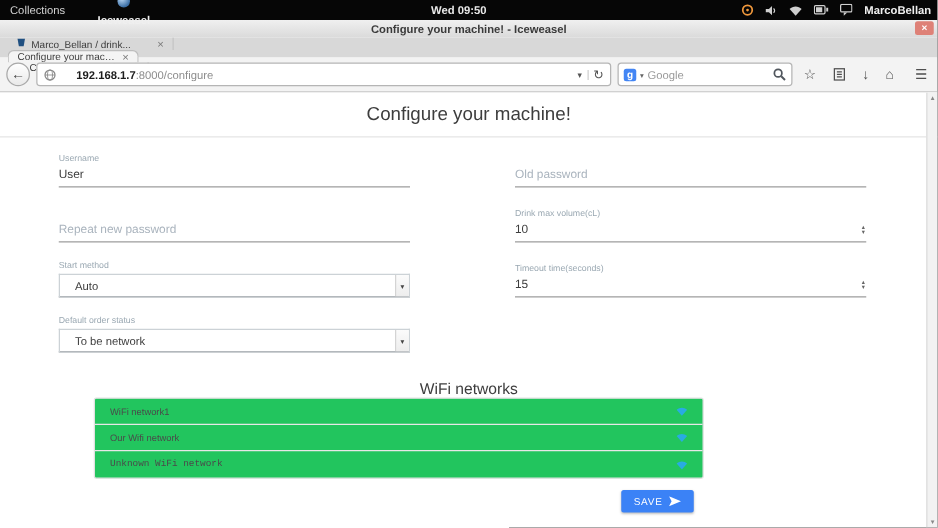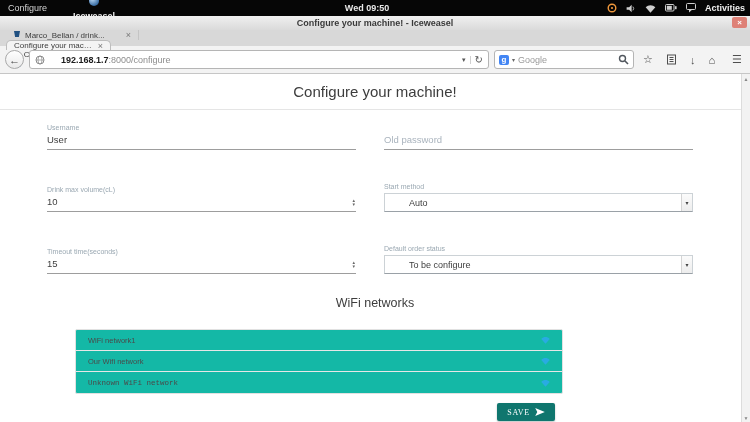--- a/index.html
+++ b/index.html
@@ -51,49 +51,49 @@
 
   
   .content { position:relative; height:348px; background:#fff; }
   .scrollbar { position:absolute; top:0; right:0; bottom:0; width:9px; background:#f2f2f2; border-left:1px solid #dcdcdc; }
   .sb-btn { height:9px; display:flex; align-items:center; justify-content:center; font-size:5px; color:#888; cursor:pointer; }
   .sb-bottom { position:absolute; bottom:0; left:0; right:0; }
 
   .page-heading { padding-top:9px; text-align:center; font-size:15px; color:#3d3d3d; }
   .hr { border-top:1px solid #e5e5e5; margin-top:9px; }
 
-  .form-grid { margin:6px 57px 0 47px; display:grid; grid-template-columns:1fr 1fr; column-gap:84px; row-gap:10px;gap:28px; }
+  .form-grid { margin:6px 57px 0 47px; display:grid; grid-template-columns:1fr 1fr; column-gap:84px; row-gap:10px; }
   .field { height:34px; display:flex; flex-direction:column; justify-content:flex-end; border-bottom:1px solid #9d9d9d; position:relative; padding-bottom:2px; }
   .flabel { font-size:7px; color:#9aa8b2; }
   .finput { border:none; outline:none; background:none; font-size:9.5px; color:#3e3e3e; padding:3px 0 2px; width:100%; font-family:"Liberation Sans",sans-serif; }
   .finput::placeholder { color:#a9b3bd; }
   .finput::-webkit-inner-spin-button, .finput::-webkit-outer-spin-button { -webkit-appearance:none; }
   .spin { position:absolute; right:1px; bottom:5px; display:flex; flex-direction:column; align-items:center; line-height:4px; font-size:5px; color:#666; cursor:pointer; }
   .selwrap { height:34px; display:flex; flex-direction:column; justify-content:flex-end; }
   .selwrap .flabel { margin-bottom:3px; }
-  .select { height:19px; border:1px solid #ccd2d6; border-bottom-color:#9aa1a7; background:#fff; display:flex; align-items:center; font-size:9px; color:#3e3e3e; padding-left:24px; position:relative; cursor:pointer; }
+  .select { height:19px; border:1px solid #ccd2d6; border-bottom-color:#9aa1a7; background:#fff; display:flex; align-items:center; font-size:9px; color:#3e3e3e; padding-left:12px; position:relative; cursor:pointer; }
   .selbtn { position:absolute; right:0; top:0; bottom:0; width:11px; border-left:1px solid #d4d4d4; background:linear-gradient(#fbfbfb,#ededed); display:flex; align-items:center; justify-content:center; font-size:6px; color:#444; }
 
   .wifi-heading { margin-top:22px; text-align:center; font-size:12.5px; color:#3d3d3d; }
-  .wifi-list { margin:19px 0 0 75px; width:488px; border:1px solid #e1e1e1; border-radius:2px; background:#14b8a6; }
+  .wifi-list { margin:0 0 0 75px; width:488px; border:1px solid #e1e1e1; border-radius:2px; background:#22c55e; }
   .wifi-row { height:21px; display:flex; align-items:center; padding:0 12px; font-size:7.5px; color:#4a4a4a; border-bottom:1px solid #e7e7e7; cursor:pointer; }
   .wifi-row:last-child { border-bottom:none;font-family:Liberation Mono, monospace; }
   .wifi-row .wicon { margin-left:auto; display:flex; }
 
   .save-row { margin-top:9px; padding-left:497px; }
-  .save-btn { width:58px; height:18px; background:#0f766e; border:none; border-radius:2px; color:#fff; font-size:8px; letter-spacing:0.6px; display:flex; align-items:center; justify-content:center; gap:5px; cursor:pointer; box-shadow:0 1px 2px rgba(0,0,0,0.25); font-family:Liberation Serif, serif; }
+  .save-btn { width:58px; height:18px; background:#3b82f6; border:none; border-radius:2px; color:#fff; font-size:8px; letter-spacing:0.6px; display:flex; align-items:center; justify-content:center; gap:5px; cursor:pointer; box-shadow:0 1px 2px rgba(0,0,0,0.25); font-family:Liberation Sans, sans-serif; }
 </style>
 </head>
 <body>
 
 <div class="screen">
 
   <div class="gnome-bar">
     <div class="gb-left">
-      <span>Configure</span>
+      <span>Collections</span>
       <span class="gb-app">
         <span class="ice-globe"></span>
         <span>Iceweasel</span>
       </span>
     </div>
     <div class="gb-clock">Wed 09:50</div>
     <div class="gb-right">
       <span class="sysicon">
         <svg width="10" height="10">
             <circle cx="5" cy="5" r="3.8" fill="none" stroke="#f0983c" stroke-width="1.4"></circle>
@@ -117,21 +117,21 @@
             <rect x="1.8" y="1.8" width="5" height="4" fill="#cfcfcf"></rect>
             <rect x="10" y="2.2" width="1.6" height="3" fill="#cfcfcf"></rect>
           </svg>
       </span>
       <span class="sysicon">
         <svg width="10" height="10">
             <rect x="0.5" y="0.5" width="9" height="6" rx="1" fill="none" stroke="#cfcfcf"></rect>
             <path d="M3 7 L3 9.5 L5.8 7 Z" fill="#cfcfcf"></path>
           </svg>
       </span>
-      <span class="gb-user">Activities</span>
+      <span class="gb-user">MarcoBellan</span>
     </div>
   </div>
 
   <div class="title-bar">
     <span>Configure your machine! - Iceweasel</span>
     <span class="win-close">×</span>
   </div>
 
   <div class="tab-strip">
     <div class="tab t1">
@@ -203,20 +203,23 @@
 
     <div class="form-grid">
       <div class="field">
         <div class="flabel">Username</div>
         <input class="finput" value="User" style="">
       </div>
       <div class="field">
         <input class="finput" placeholder="Old password" style="">
       </div>
 
+      <div class="field">
+        <input class="finput" placeholder="Repeat new password" style="">
+      </div>
 
       <div class="field">
         <div class="flabel">Drink max volume(cL)</div>
         <input class="finput" value="10" style="">
         <span class="spin">
             <span>▴</span>
             <span>▾</span>
           </span>
       </div>
       <div class="selwrap">
@@ -231,21 +234,21 @@
         <div class="flabel">Timeout time(seconds)</div>
         <input class="finput" value="15" style="">
         <span class="spin">
             <span>▴</span>
             <span>▾</span>
           </span>
       </div>
       <div class="selwrap">
         <div class="flabel">Default order status</div>
         <div class="select">
-          <span>To be configure</span>
+          <span>To be network</span>
           <span class="selbtn">▾</span>
         </div>
       </div>
     </div>
 
     <div class="wifi-heading">WiFi networks</div>
 
     <div class="wifi-list">
       <div class="wifi-row">
         <span>WiFi network1</span>

